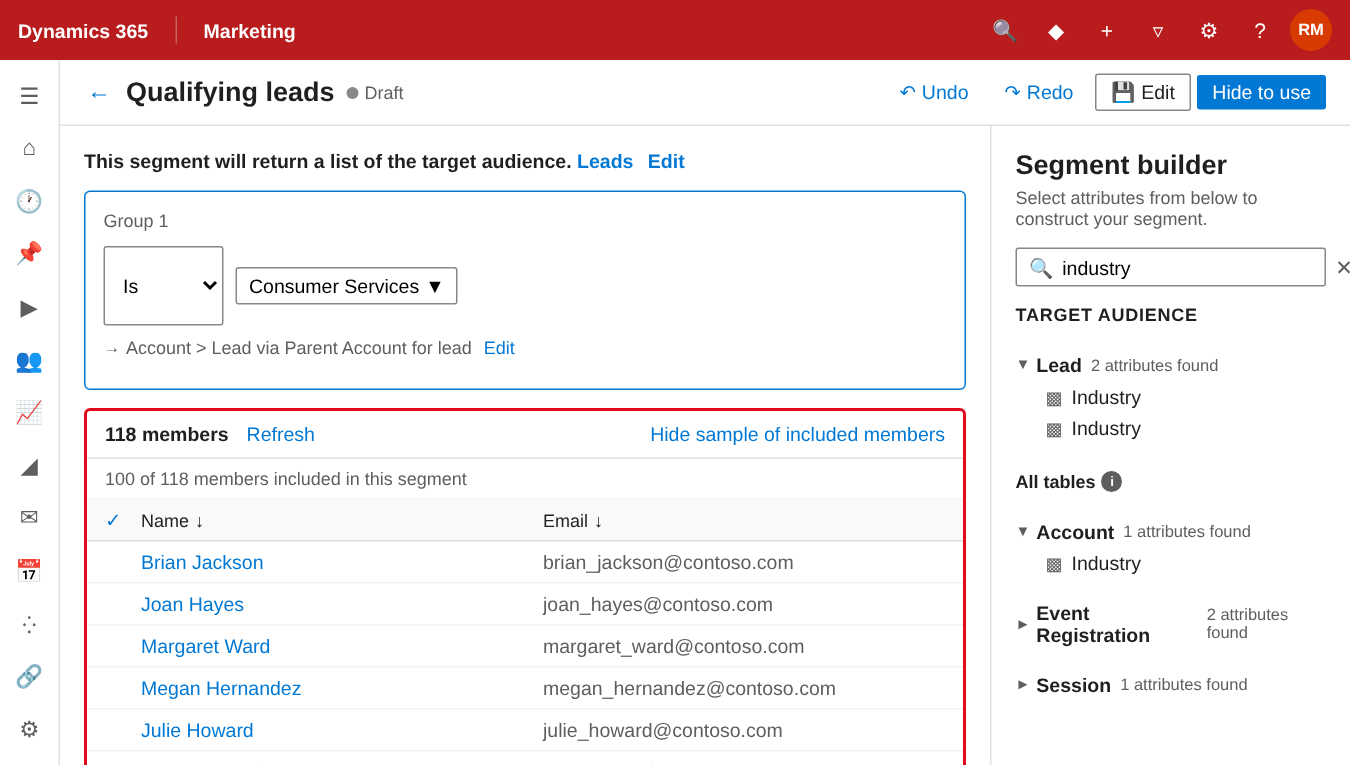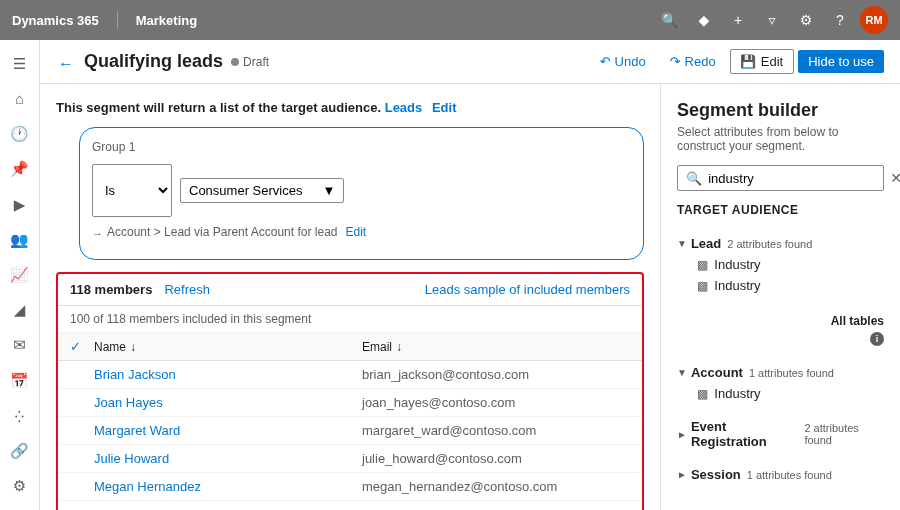--- a/index.html
+++ b/index.html
@@ -1,20 +1,20 @@
 <!DOCTYPE html>
 <html><head>
   <meta charset="utf-8">
   <style>
     * { box-sizing: border-box; margin: 0; padding: 0; }
     body { font-family: 'Segoe UI', sans-serif; font-size: 13px; background: #f3f2f1; overflow: hidden; width: 900px; height: 510px; }
 
     
     .top-nav {
-      display: flex; align-items: center; background: #737373; height: 40px;
+      display: flex; align-items: center; background: #b91c1c; height: 40px;
       padding: 0 12px; gap: 0;
     }
     .top-nav-brand {
       display: flex; align-items: center; gap: 8px; color: white; font-size: 13px; font-weight: 600;
     }
     .top-nav-brand .divider { width: 1px; height: 18px; background: rgba(255,255,255,0.3); margin: 0 10px; }
     .top-nav-icons {
       margin-left: auto; display: flex; align-items: center; gap: 6px;
     }
     .top-nav-icon {
@@ -77,34 +77,34 @@
     .segment-editor {
       flex: 1; padding: 16px; overflow-y: auto; position: relative;
     }
     .info-bar {
       font-size: 13px; color: #201f1e; margin-bottom: 12px; font-weight: bold;
     }
     .info-bar a { color: #0078d4; text-decoration: none; }
 
     
     .group-box {
-      border: 1px solid #0078d4; border-radius: 16px; padding: 12px; margin-bottom: 12px; margin-left: 23px;
+      border: 1px solid #0078d4; border-radius: 4px; padding: 12px; margin-bottom: 12px;
     }
     .group-label { font-size: 12px; color: #605e5c; margin-bottom: 10px; }
     .condition-row {
       display: flex; align-items: center; gap: 8px; margin-bottom: 8px;
     }
     .condition-label { font-size: 13px; font-weight: 500; color: #201f1e; min-width: 130px; }
     .condition-select {
       padding: 17px 8px; border: 1px solid #8a8886; border-radius: 2px;
       background: #fff; font-size: 13px; cursor: pointer; min-width: 80px;
     }
     .condition-value {
       padding: 4px 8px; border: 1px solid #8a8886; border-radius: 2px;
-      background: #fff; font-size: 13px; display: flex; align-items: center; gap: 20px;
+      background: #fff; font-size: 13px; display: flex; align-items: center; gap: 4px;
     }
     .breadcrumb-row {
       display: flex; align-items: center; gap: 4px; font-size: 12px; color: #605e5c; margin-bottom: 8px;
     }
     .breadcrumb-row a { color: #0078d4; text-decoration: none; }
     .add-subgroup {
       display: flex; align-items: center; gap: 4px; color: #0078d4; font-size: 13px;
       cursor: pointer; padding: 4px 0;
     }
 
@@ -159,21 +159,21 @@
       padding: 3px 0; font-size: 13px; font-weight: 600; color: #201f1e;
     }
     .tree-group-count { font-size: 11px; color: #605e5c; font-weight: 400; margin-left: 2px; }
     .tree-item {
       display: flex; align-items: center; gap: 6px; padding: 3px 0 3px 20px;
       font-size: 13px; color: #201f1e; cursor: pointer;
     }
     .tree-icon { color: #605e5c; font-size: 12px; }
     .all-tables-label {
       font-size: 12px; font-weight: 600; color: #201f1e; margin-top: 6px;
-      display: flex; align-items: flex-end; gap: 4px; flex-direction: column;
+      display: flex; align-items: flex-start; gap: 4px;
     }
     .info-icon {
       width: 14px; height: 14px; border-radius: 50%; background: #605e5c;
       color: white; font-size: 9px; display: flex; align-items: center; justify-content: center;
     }
     .tree-group-collapsed {
       display: flex; align-items: center; gap: 4px; cursor: pointer;
       padding: 3px 0; font-size: 13px; font-weight: 600; color: #201f1e;
     }
     .chevron { font-size: 10px; color: #605e5c; }
@@ -270,21 +270,21 @@
             <span style="font-size:11px;">→</span>
             <span>Account &gt; Lead via Parent Account for lead</span>
             <a style="margin-left:4px;">Edit</a>
           </div>
         </div>
 
         <div class="members-section">
           <div class="members-header">
             <span class="members-count">118 members</span>
             <span class="refresh-btn">Refresh</span>
-            <span class="hide-sample">Leads sample of included members</span>
+            <span class="hide-sample">Hide sample of included members</span>
           </div>
           <div class="members-subtitle">100 of 118 members included in this segment</div>
           <div class="members-table">
             <div class="table-header">
               <div class="col-check">
                 <span class="checkmark">✓</span>
               </div>
               <div class="col-name">
                 <span>Name</span>
                 <span>↓</span>
@@ -306,27 +306,27 @@
     <div class="row-name col-name">Joan Hayes</div>
     <div class="row-email col-email">joan_hayes@contoso.com</div>
   </div>
                 <div class="table-row">
     <div class="col-check"></div>
     <div class="row-name col-name">Margaret Ward</div>
     <div class="row-email col-email">margaret_ward@contoso.com</div>
   </div>
                 <div class="table-row">
     <div class="col-check"></div>
+    <div class="row-name col-name">Megan Hernandez</div>
+    <div class="row-email col-email">megan_hernandez@contoso.com</div>
+  </div>
+                <div class="table-row">
+    <div class="col-check"></div>
     <div class="row-name col-name">Julie Howard</div>
     <div class="row-email col-email">julie_howard@contoso.com</div>
-  </div>
-                <div class="table-row">
-    <div class="col-check"></div>
-    <div class="row-name col-name">Megan Hernandez</div>
-    <div class="row-email col-email">megan_hernandez@contoso.com</div>
   </div>
                 <div class="table-row">
     <div class="col-check"></div>
     <div class="row-name col-name">Adam Russell</div>
     <div class="row-email col-email">adam_russell@contoso.com</div>
   </div>
               </div>
           </div>
         </div>
       </div>

